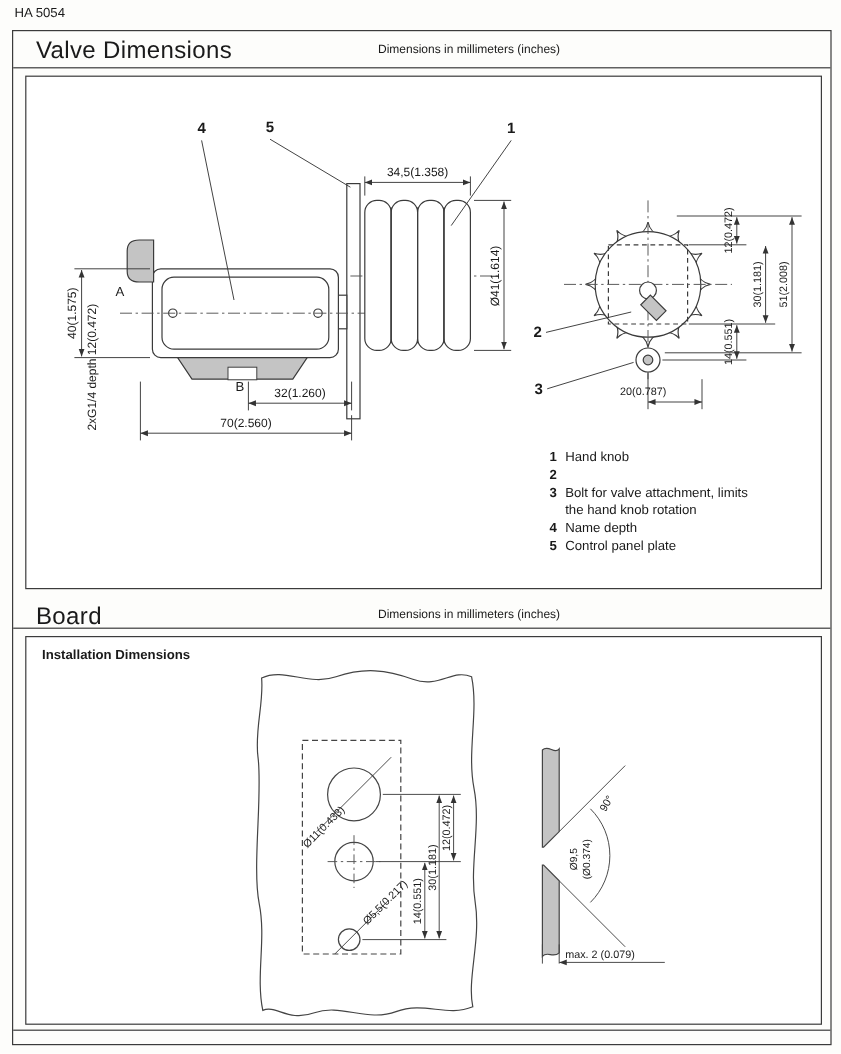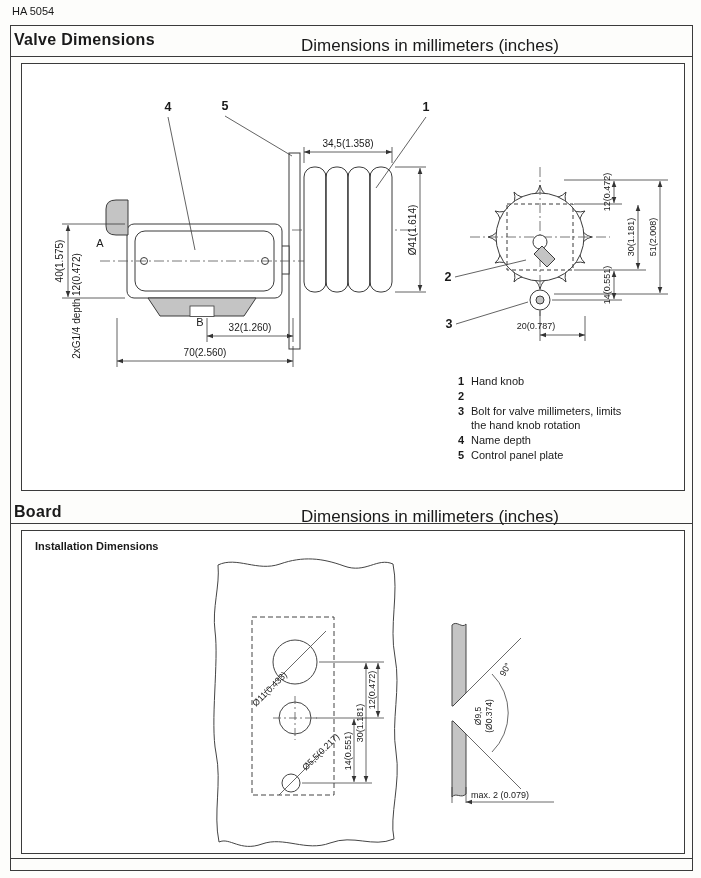--- a/index.html
+++ b/index.html
@@ -1,22 +1,22 @@
 <!DOCTYPE html>
 <html><head>
 <meta charset="utf-8">
 <style>
   * { margin:0; padding:0; box-sizing:border-box; }
   html,body { width:701px; height:878px; }
   body { background:#ffffff; font-family:"Liberation Sans","DejaVu Sans",sans-serif; color:#1a1a1a; position:relative; }
   .page { position:absolute; inset:0; background:#fdfdfb;padding-left:16px; }
   .doc-code { position:absolute; left:12px; top:5px; font-size:11px; }
   .frame { position:absolute; left:10px; top:25px; width:683px; height:846px; border:1px solid #3b3b3b; background:#fdfdfb; }
-  .sec-title { position:absolute; left:3px; font-size:16px; font-weight:bold; letter-spacing:.3px; }
-  .units { position:absolute; left:290px; font-size:17px; }
+  .sec-title { position:absolute; left:19px; font-size:20px; font-weight:normal; letter-spacing:.3px; }
+  .units { position:absolute; left:304px; font-size:10px; }
   .valve-header { position:absolute; left:0; top:0; width:100%; height:31px; border-bottom:1px solid #3b3b3b; }
   .valve-header .sec-title { top:5px; }
   .valve-header .units { top:10px; }
   .board-header { position:absolute; left:0; top:477px; width:100%; height:21px; border-bottom:1px solid #3b3b3b; }
   .board-header .sec-title { top:0px;text-align:center; }
   .board-header .units { top:4px; }
   .box { position:absolute; left:10px; width:664px; border:1px solid #3b3b3b; background:#fff; }
   .valve-box { top:37px; height:428px; }
   .board-box { top:504px; height:324px; }
   svg.draw { position:absolute; left:0; top:0; }
@@ -177,21 +177,21 @@
           <span class="ltext">
               <div>Hand knob</div>
             </span>
         </div>
         <div class="legend-row">
           <span class="lnum">2</span>
         </div>
         <div class="legend-row">
           <span class="lnum">3</span>
           <span class="ltext">
-              <div>Bolt for valve millimeters, limits</div>
+              <div>Bolt for valve attachment, limits</div>
               <div>the hand knob rotation</div>
             </span>
         </div>
         <div class="legend-row">
           <span class="lnum">4</span>
           <span class="ltext">
               <div>Name depth</div>
             </span>
         </div>
         <div class="legend-row">

